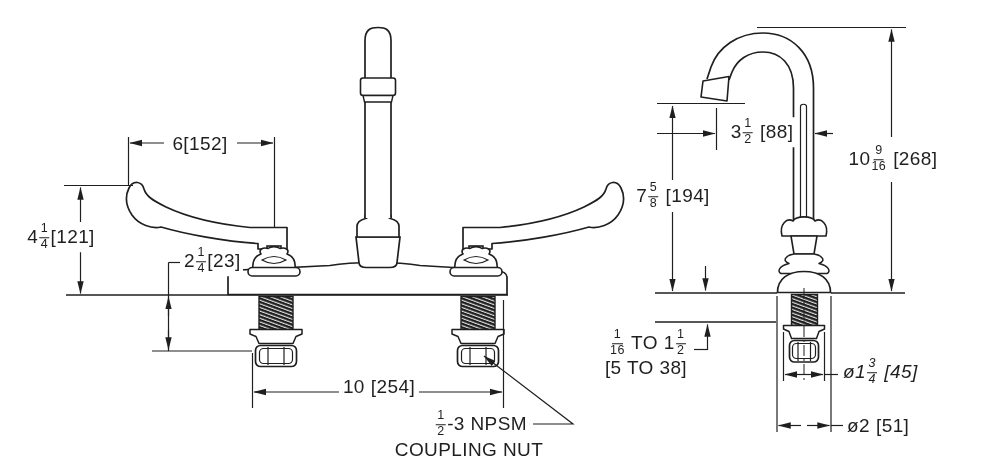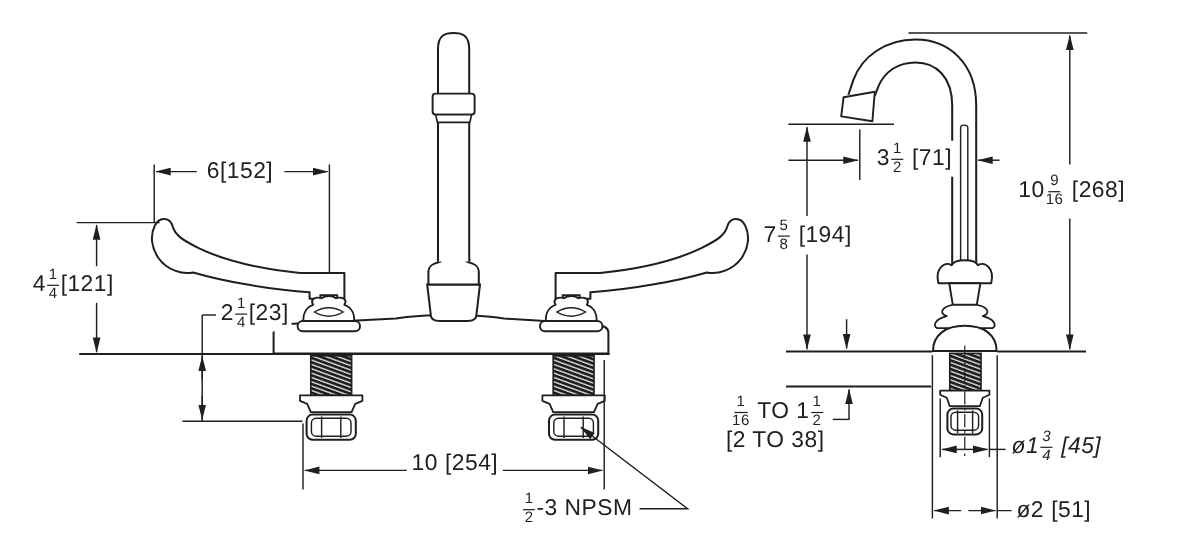--- a/index.html
+++ b/index.html
@@ -188,38 +188,41 @@
   <span>2</span><span class="frac"><span class="num">1</span><span class="den">4</span></span><span>[23]</span>
 </div>
 
 <div class="lbl" style="left:379px;top:386px;">
   <span>10</span><span class="gap">[254]</span>
 </div>
 
 <div class="lbl anchor-right" style="left:529px;top:424px;">
   <span class="frac"><span class="num">1</span><span class="den">2</span></span><span>-3 NPSM</span>
 </div>
+<div class="lbl" style="left:469px;top:449px;">
+  <span>COUPLING NUT</span>
+</div>
 
 <div class="lbl" style="left:762px;top:132px;">
-  <span>3</span><span class="frac"><span class="num">1</span><span class="den">2</span></span><span class="gap">[71]</span>
+  <span>3</span><span class="frac"><span class="num">1</span><span class="den">2</span></span><span class="gap">[88]</span>
 </div>
 
 <div class="lbl" style="left:673px;top:196px;">
   <span>7</span><span class="frac"><span class="num">5</span><span class="den">8</span></span><span class="gap">[194]</span>
 </div>
 
 <div class="lbl" style="left:893px;top:159px;">
   <span>10</span><span class="frac"><span class="num">9</span><span class="den">16</span></span><span class="gap">[268]</span>
 </div>
 
 <div class="lbl" style="left:648px;top:343px;">
   <span class="frac"><span class="num">1</span><span class="den">16</span></span><span> TO </span><span>1</span><span class="frac"><span class="num">1</span><span class="den">2</span></span>
 </div>
 <div class="lbl" style="left:646px;top:367px;">
-  <span>[2 TO 38]</span>
+  <span>[5 TO 38]</span>
 </div>
 
 <div class="lbl anchor-left" style="left:841px;top:372px;font-style:italic;">
   <span>ø1</span><span class="frac"><span class="num">3</span><span class="den">4</span></span><span class="gap">[45]</span>
 </div>
 
 <div class="lbl anchor-left" style="left:845px;top:425px;align-items:flex-end;">
   <span>ø2</span><span class="gap">[51]</span>
 </div>
 

